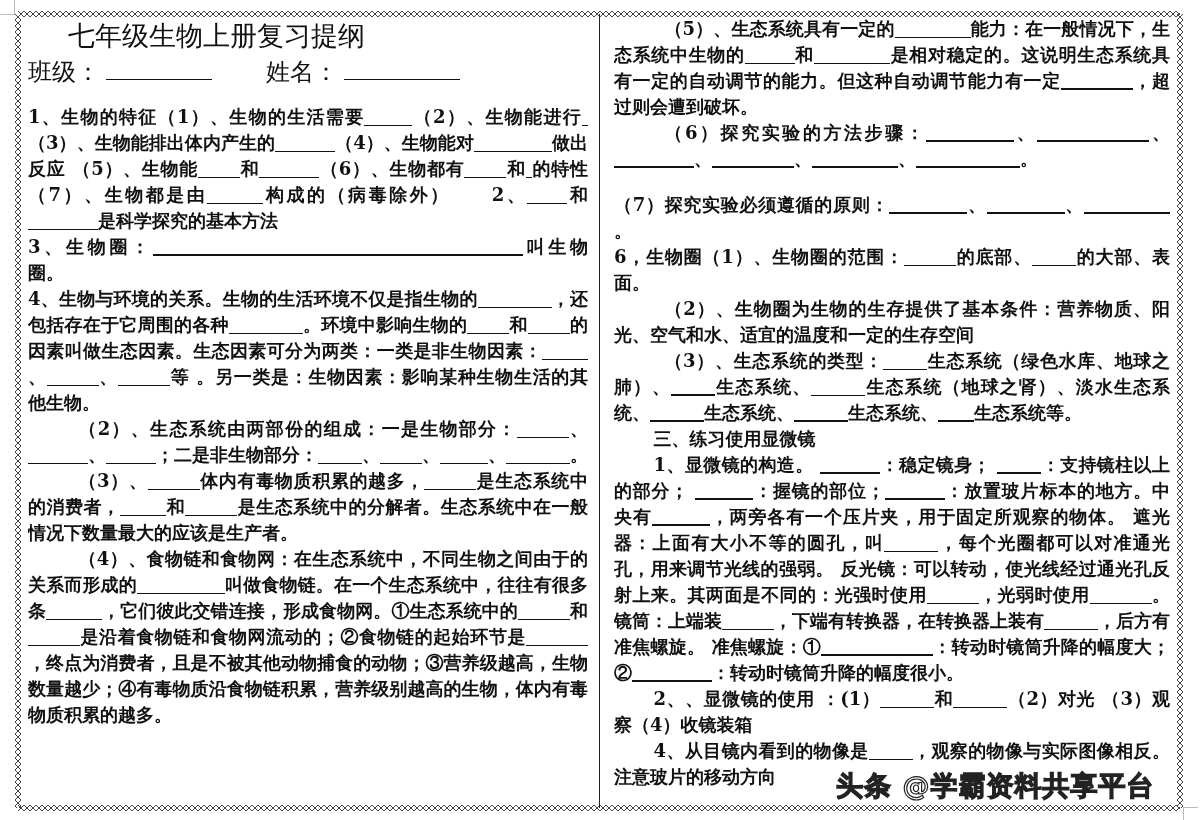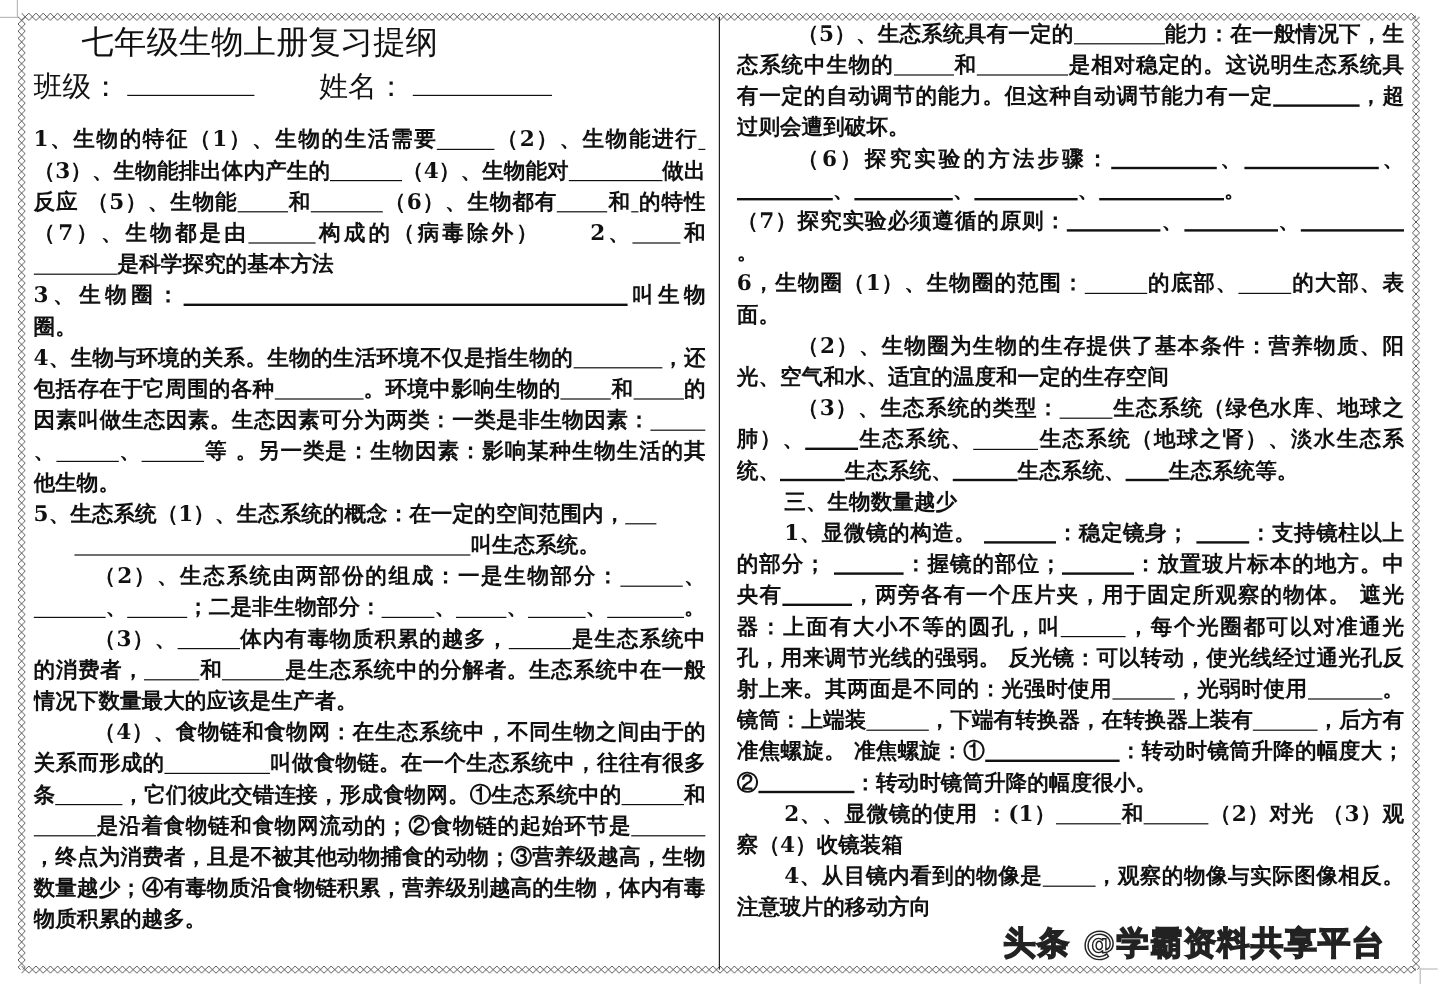--- a/index.html
+++ b/index.html
@@ -58,41 +58,40 @@
       <span class="lbl">姓名：</span>
       <span class="ul" style="width:116px"></span>
     </div>
 
     <p class="lead"><span>1、生物的特征（1）、生物的生活需要</span><span class="blank" style="width:48px"></span><span>（2）、生物能进行</span><span class="blank" style="width:6px"></span><span>（3）、生物能排出体内产生的</span><span class="blank" style="width:60px"></span><span>（4）、生物能对</span><span class="blank" style="width:78px"></span><span>做出反应 （5）、生物能</span><span class="blank" style="width:42px"></span><span>和</span><span class="blank" style="width:60px"></span><span>（6）、生物都有</span><span class="blank" style="width:42px"></span><span>和</span><span class="blank" style="width:6px"></span><span>的特性（7）、生物都是由</span><span class="blank" style="width:56px"></span><span>构成的（病毒除外）　　2、</span><span class="blank" style="width:40px"></span><span>和</span><span class="blank" style="width:70px"></span><span>是科学探究的基本方法</span></p>
 
     <p><span>3、生物圈：</span><span class="blank thick" style="width:370px"></span><span style="">叫生物圈。</span></p>
 
     <p><span>4、生物与环境的关系。生物的生活环境不仅是指生物的</span><span class="blank" style="width:74px"></span><span>，还包括存在于它周围的各种</span><span class="blank" style="width:74px"></span><span>。环境中影响生物的</span><span class="blank" style="width:42px"></span><span>和</span><span class="blank" style="width:42px"></span><span>的因素叫做生态因素。生态因素可分为两类：一类是非生物因素：</span><span class="blank" style="width:46px"></span><span>、</span><span class="blank" style="width:52px"></span><span>、</span><span class="blank" style="width:52px"></span><span>等 。另一类是：生物因素：影响某种生物生活的其他生物。</span></p>
 
-    <p><span>5、生态系统（1）、生态系统的概念：在一定的空间范围内，</span><span class="blank" style="width:26px"></span><br><span class="blank" style="width:330px;margin-left:34px"></span><span>叫生态系统。</span></p>
     <p class="ind"><span>（2）、生态系统由两部份的组成：一是生物部分：</span><span class="blank" style="width:52px"></span><span>、</span><span class="blank" style="width:60px"></span><span>、</span><span class="blank" style="width:50px"></span><span>；二是非生物部分：</span><span class="blank" style="width:44px"></span><span>、</span><span class="blank" style="width:42px"></span><span>、</span><span class="blank" style="width:48px"></span><span>、</span><span class="blank" style="width:64px"></span><span>。</span></p>
 
     <p class="ind"><span>（3）、</span><span class="blank" style="width:52px"></span><span>体内有毒物质积累的越多，</span><span class="blank" style="width:52px"></span><span>是生态系统中的消费者，</span><span class="blank" style="width:46px"></span><span>和</span><span class="blank" style="width:52px"></span><span>是生态系统中的分解者。生态系统中在一般情况下数量最大的应该是生产者。</span></p>
 
     <p class="ind"><span>（4）、食物链和食物网：在生态系统中，不同生物之间由于的关系而形成的</span><span class="blank" style="width:88px"></span><span>叫做食物链。在一个生态系统中，往往有很多条</span><span class="blank" style="width:56px"></span><span>，它们彼此交错连接，形成食物网。①生态系统中的</span><span class="blank" style="width:52px"></span><span>和</span><span class="blank" style="width:52px"></span><span>是沿着食物链和食物网流动的；②食物链的起始环节是</span><span class="blank" style="width:62px"></span><span>，终点为消费者，且是不被其他动物捕食的动物；③营养级越高，生物数量越少；④有毒物质沿食物链积累，营养级别越高的生物，体内有毒物质积累的越多。</span></p>
   </div>
 
   <div class="col col-right">
     <p class="ind" style="margin-top:2px"><span>（5）、生态系统具有一定的</span><span class="blank" style="width:76px"></span><span>能力：在一般情况下，生态系统中生物的</span><span class="blank" style="width:50px"></span><span>和</span><span class="blank" style="width:76px"></span><span>是相对稳定的。这说明生态系统具有一定的自动调节的能力。但这种自动调节能力有一定</span><span class="blank thick" style="width:72px"></span><span>，超过则会遭到破坏。</span></p>
 
     <p class="ind"><span>（6）探究实验的方法步骤：</span><span class="blank thick" style="width:88px"></span><span>、</span><span class="blank thick" style="width:112px"></span><span>、</span><span class="blank thick" style="width:80px"></span><span>、</span><span class="blank thick" style="width:82px"></span><span>、</span><span class="blank thick" style="width:86px"></span><span>、</span><span class="blank thick" style="width:104px"></span><span>。</span></p>
 
-    <p style="margin-top:0"><span>（7）探究实验必须遵循的原则：</span><span class="blank thick" style="width:78px"></span><span>、</span><span class="blank thick" style="width:78px"></span><span>、</span><span class="blank thick" style="width:86px"></span><span>。</span></p>
+    <p style="margin-top:20px"><span>（7）探究实验必须遵循的原则：</span><span class="blank thick" style="width:78px"></span><span>、</span><span class="blank thick" style="width:78px"></span><span>、</span><span class="blank thick" style="width:86px"></span><span>。</span></p>
 
     <p><span>6，生物圈（1）、生物圈的范围：</span><span class="blank" style="width:52px"></span><span>的底部、</span><span class="blank" style="width:44px"></span><span>的大部、表面。</span></p>
     <p class="ind">（2）、生物圈为生物的生存提供了基本条件：营养物质、阳光、空气和水、适宜的温度和一定的生存空间</p>
 
     <p class="ind"><span>（3）、生态系统的类型：</span><span class="blank" style="width:44px"></span><span>生态系统（绿色水库、地球之肺）、</span><span class="blank thick" style="width:44px"></span><span>生态系统、</span><span class="blank" style="width:54px"></span><span>生态系统（地球之肾）、淡水生态系统、</span><span class="blank thick" style="width:54px"></span><span>生态系统、</span><span class="blank thick" style="width:54px"></span><span>生态系统、</span><span class="blank thick" style="width:36px"></span><span>生态系统等。</span></p>
 
-    <p class="ind2">三、生物数量越少</p>
+    <p class="ind2">三、练习使用显微镜</p>
     <p class="ind2"><span>1、显微镜的构造。</span> <span class="blank thick" style="width:60px"></span><span>：稳定镜身；</span> <span class="blank thick" style="width:44px"></span><span>：支持镜柱以上的部分；</span> <span class="blank thick" style="width:58px"></span><span>：握镜的部位；</span><span class="blank thick" style="width:60px"></span><span>：放置玻片标本的地方。中央有</span><span class="blank thick" style="width:58px"></span><span>，两旁各有一个压片夹，用于固定所观察的物体。 遮光器：上面有大小不等的圆孔，叫</span><span class="blank" style="width:54px"></span><span>，每个光圈都可以对准通光孔，用来调节光线的强弱。 反光镜：可以转动，使光线经过通光孔反射上来。其两面是不同的：光强时使用</span><span class="blank" style="width:52px"></span><span>，光弱时使用</span><span class="blank" style="width:62px"></span><span>。 镜筒：上端装</span><span class="blank" style="width:52px"></span><span>，下端有转换器，在转换器上装有</span><span class="blank" style="width:54px"></span><span>，后方有准焦螺旋。 准焦螺旋：①</span><span class="blank thick" style="width:112px"></span><span>：转动时镜筒升降的幅度大；②</span><span class="blank thick" style="width:80px"></span><span>：转动时镜筒升降的幅度很小。</span></p>
 
     <p class="ind2"><span>2、、显微镜的使用 ：(1）</span><span class="blank" style="width:54px"></span><span>和</span><span class="blank" style="width:54px"></span><span>（2）对光 （3）观察（4）收镜装箱</span></p>
 
     <p class="ind2"><span>4、从目镜内看到的物像是</span><span class="blank" style="width:44px"></span><span>，观察的物像与实际图像相反。注意玻片的移动方向</span></p>
   </div>
 </div>
 
 <div class="watermark">头条 @学霸资料共享平台</div>
 

